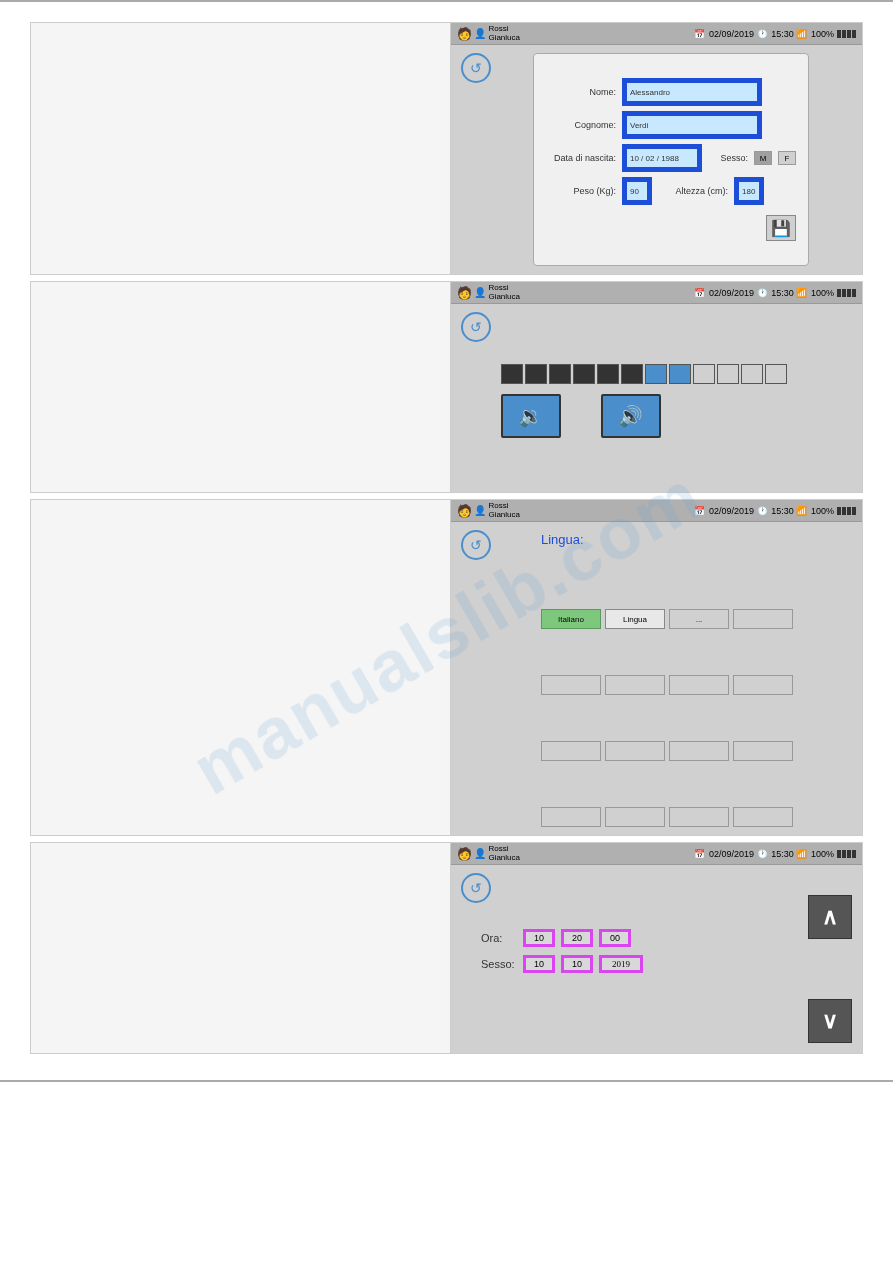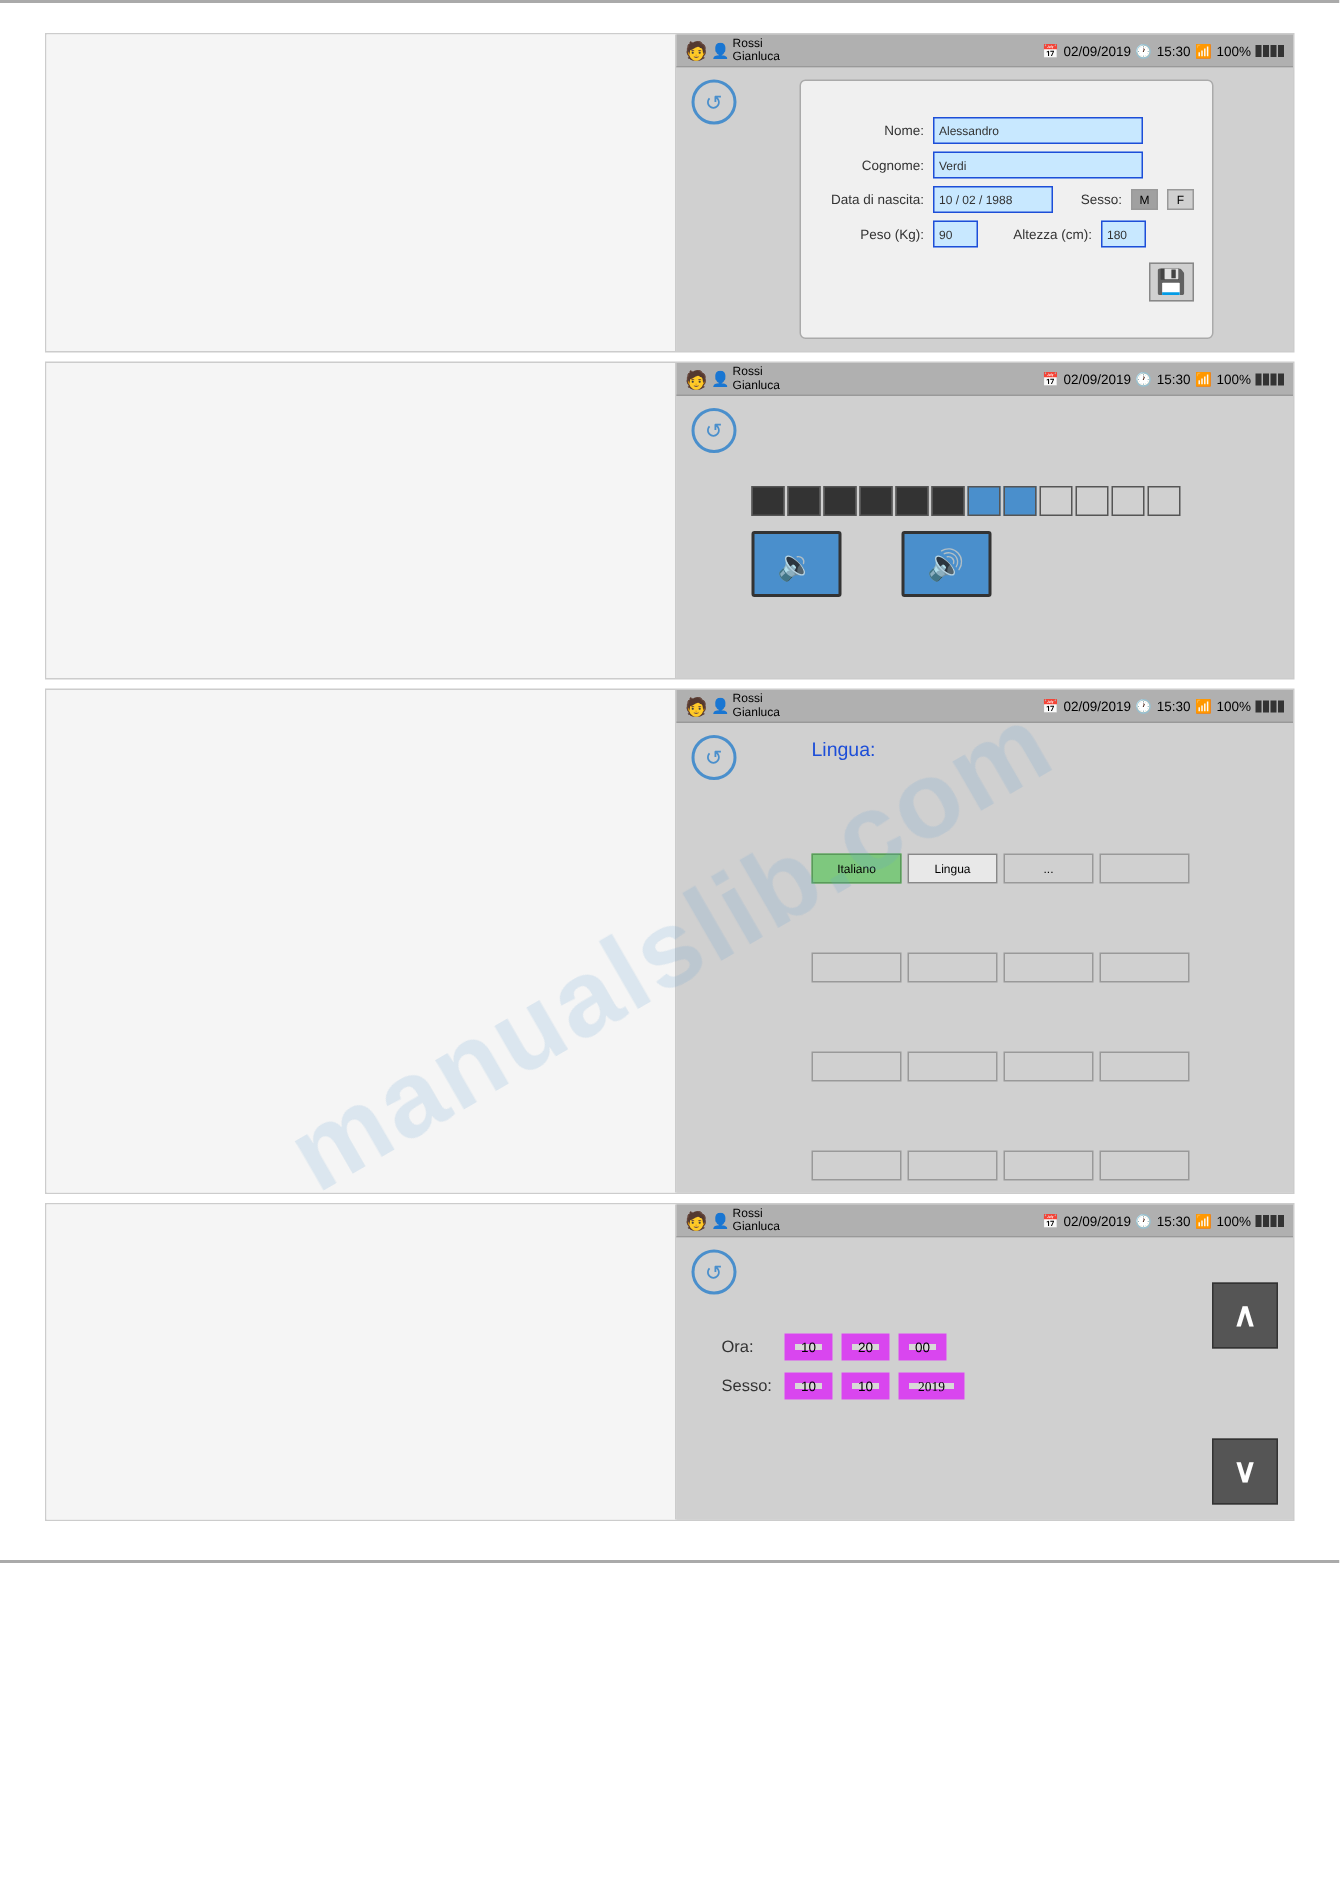--- a/index.html
+++ b/index.html
@@ -140,22 +140,22 @@
 
     .form-label {
       font-size: 9px;
       color: #333;
       min-width: 70px;
       text-align: right;
     }
 
     .form-input {
       background: #c8e8ff;
-      border: 1px solid #1d4ed8;
-      height: 18px;
+      border: 5px solid #1d4ed8;
+      height: 28px;
       font-size: 8px;
       padding: 1px 3px;
       color: #333;
     }
 
     .form-input.wide { width: 140px; }
     .form-input.medium { width: 80px; }
     .form-input.small { width: 30px; }
 
     .sex-btn {
@@ -292,21 +292,21 @@
     .dt-label {
       font-size: 11px;
       color: #333;
       min-width: 36px;
     }
 
     .dt-field {
       width: 32px;
       height: 18px;
       background: #d8d8d8;
-      border: 7px solid #d946ef;
+      border: 3px solid #d946ef;
       font-size: 9px;
       display: flex;
       align-items: center;
       justify-content: center;
     }
 
     .dt-field.year {
       width: 44px;
       font-family: Liberation Serif, serif;
     }

